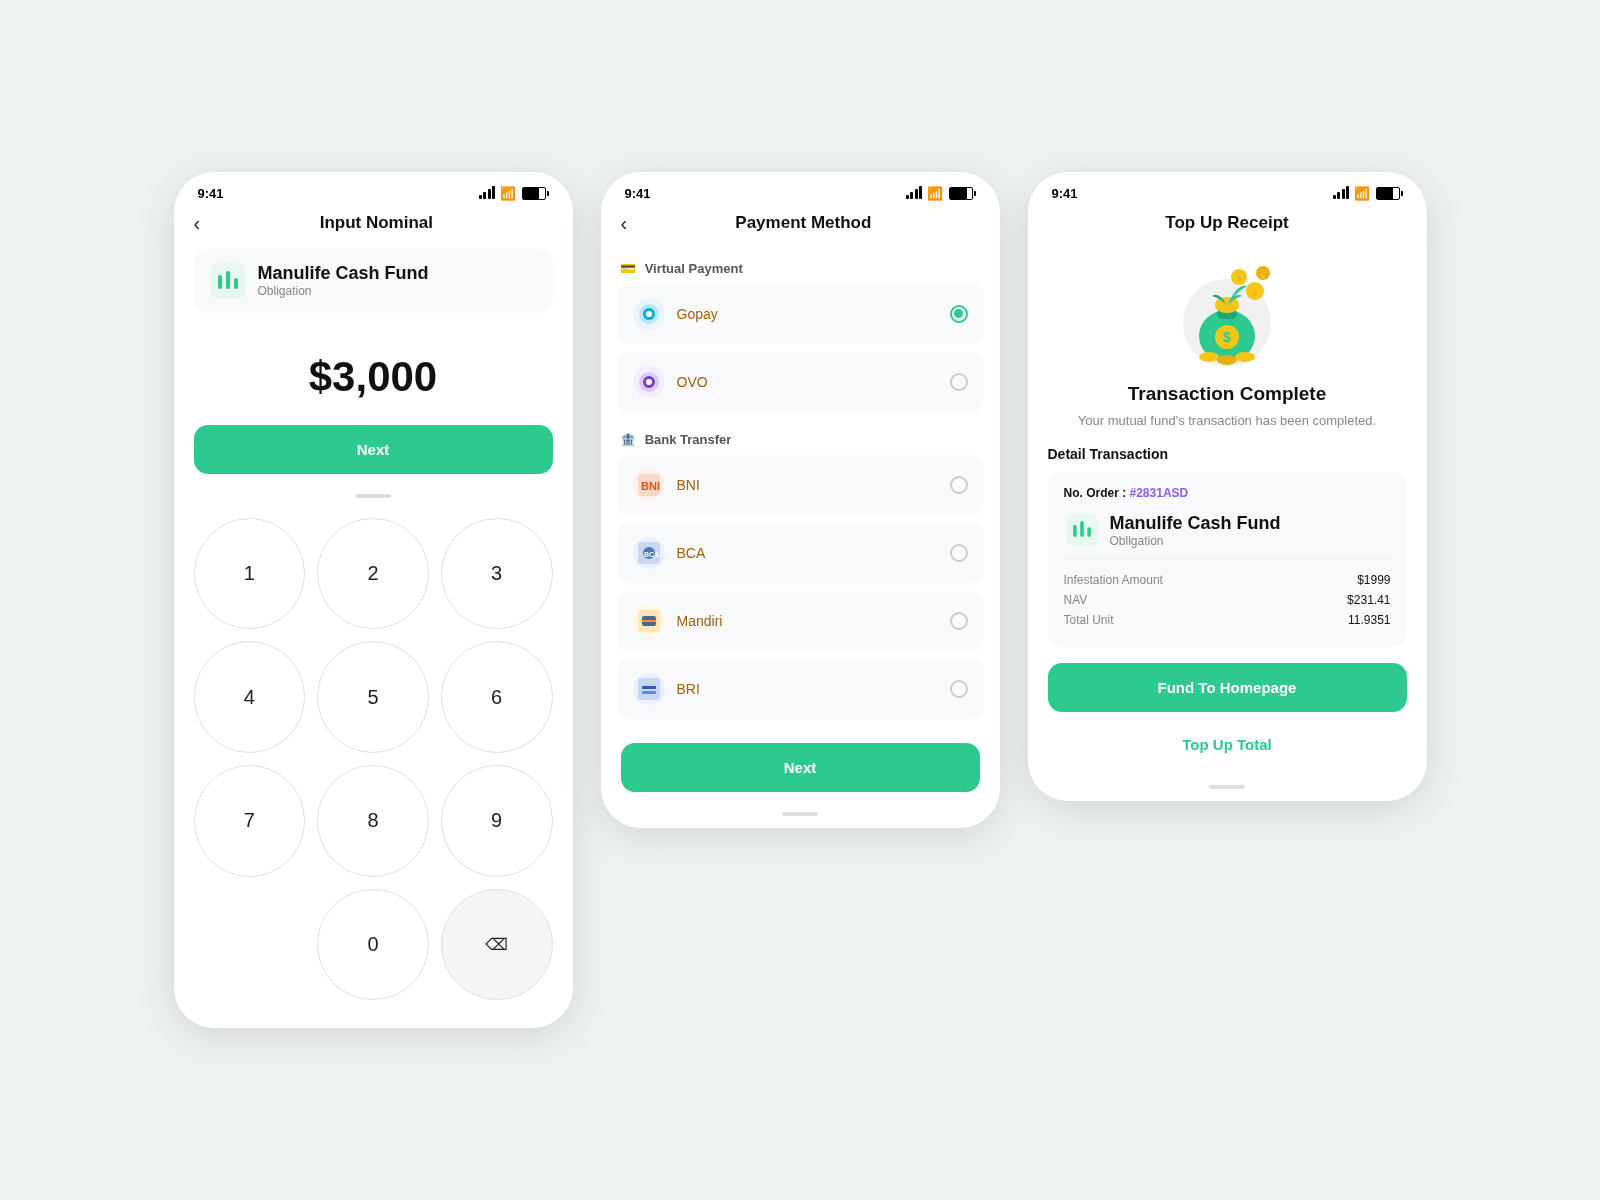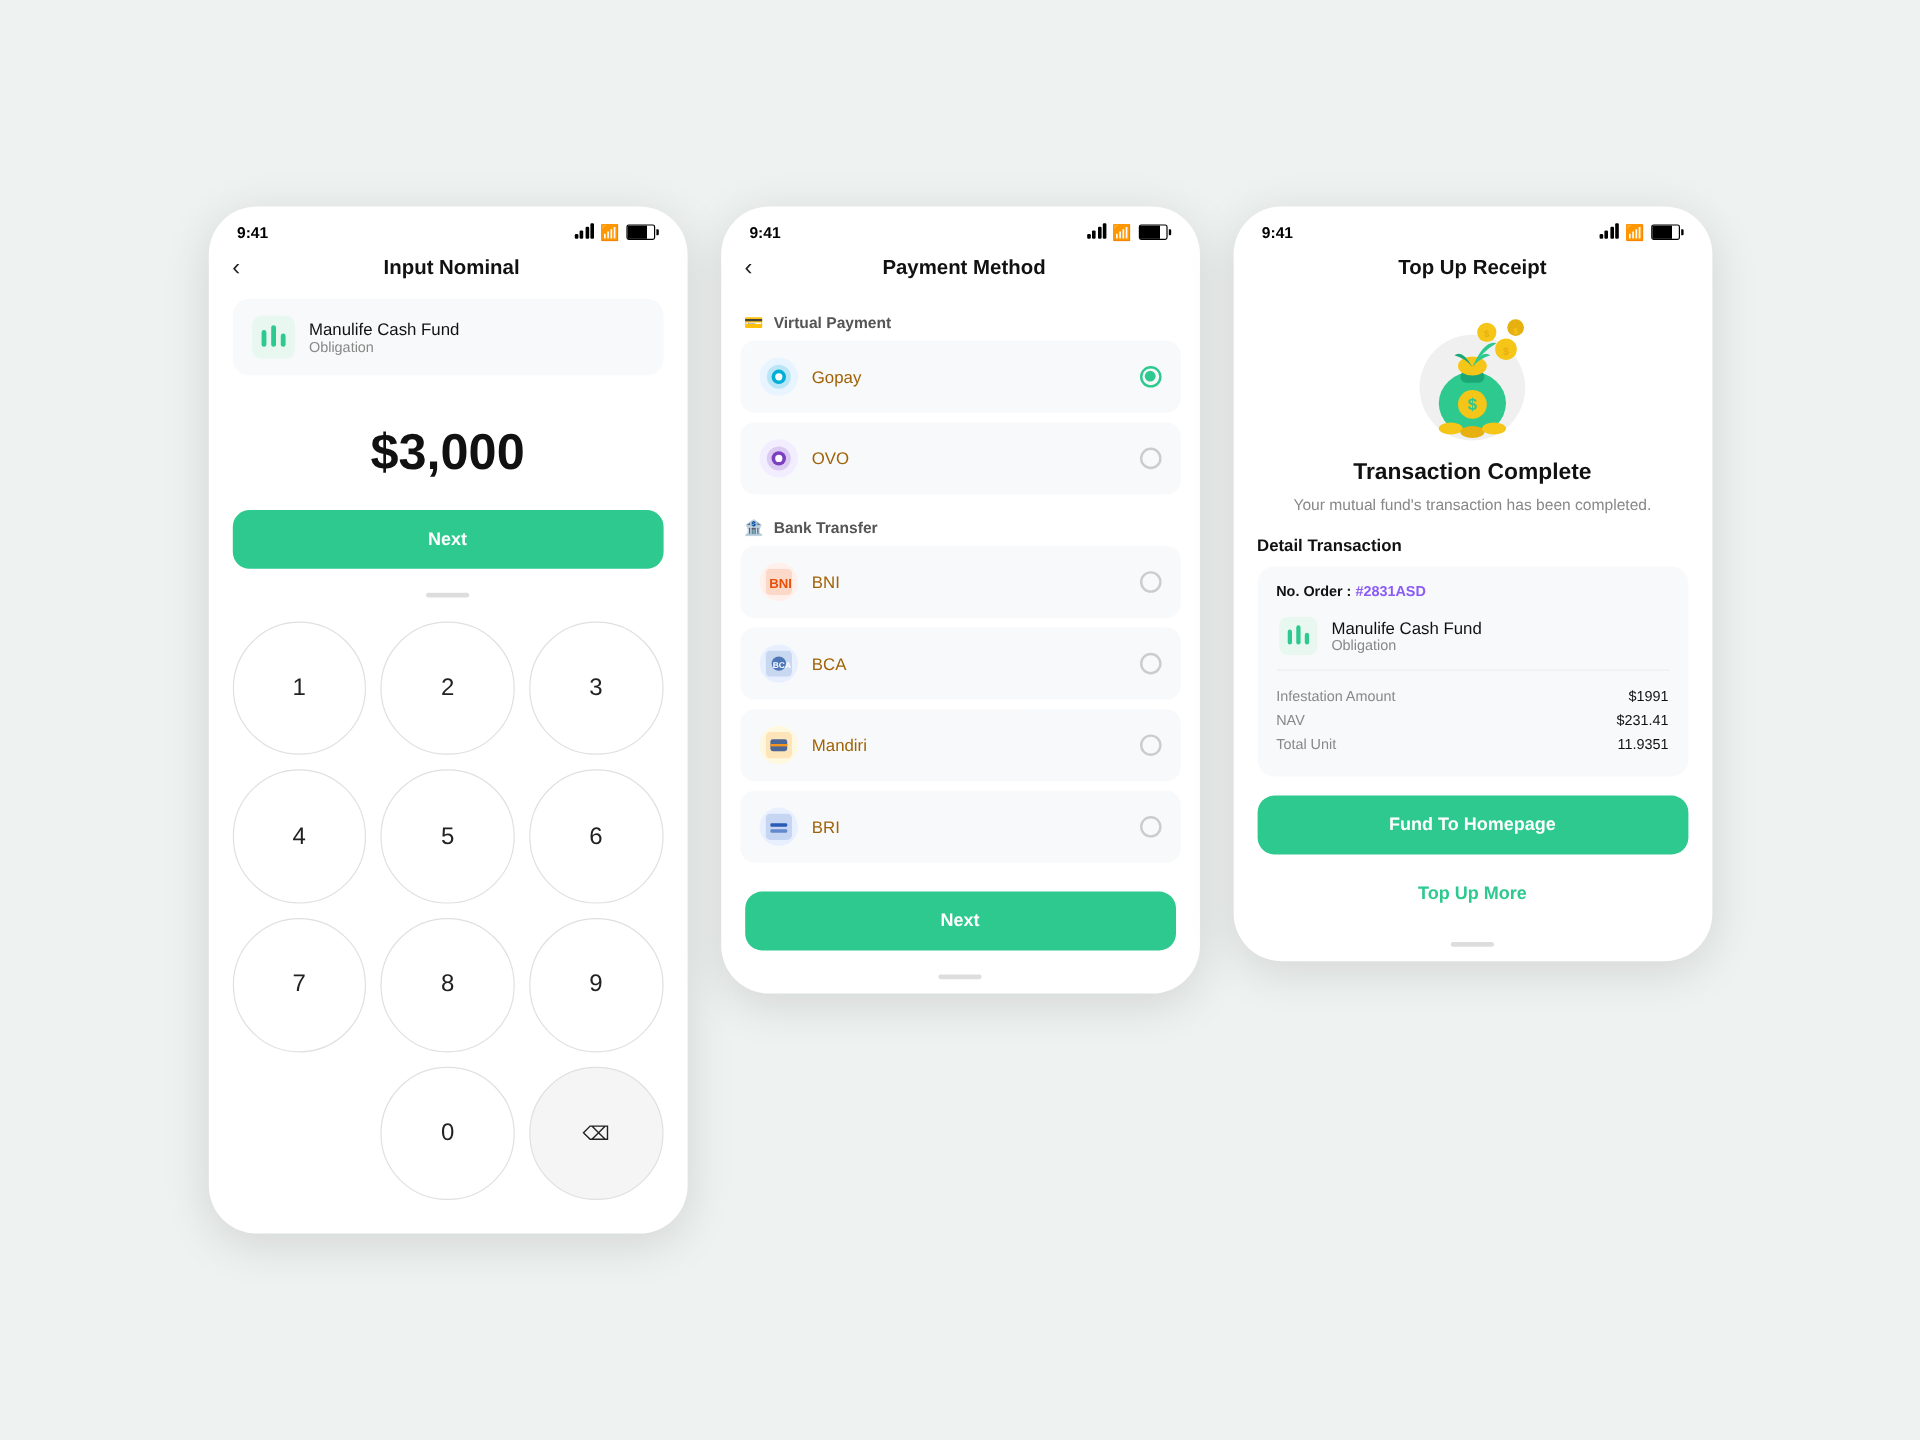--- a/index.html
+++ b/index.html
@@ -109,22 +109,22 @@
     .fund-icon {
       width: 36px;
       height: 36px;
       display: flex;
       align-items: center;
       justify-content: center;
       flex-shrink: 0;
     }
     .fund-icon svg { display: block; }
     .fund-info .fund-name {
-      font-size: 14px;
-      font-weight: 400;
+      font-size: 18px;
+      font-weight: 700;
       color: #111;
     }
     .fund-info .fund-type {
       font-size: 12px;
       color: #888;
     }
     .amount-display {
       text-align: center;
       font-size: 42px;
       font-weight: 700;
@@ -573,31 +573,31 @@
               <rect x="24" y="15" width="4" height="11" rx="2" fill="#2dc98e"></rect>
             </svg>
           </div>
           <div class="fund-info">
             <div class="fund-name">Manulife Cash Fund</div>
             <div class="fund-type">Obligation</div>
           </div>
         </div>
         <div class="detail-row">
           <span class="label">Infestation Amount</span>
-          <span class="value">$1991</span>
+          <span class="value">$1999</span>
         </div>
         <div class="detail-row">
           <span class="label">NAV</span>
           <span class="value">$231.41</span>
         </div>
         <div class="detail-row">
           <span class="label">Total Unit</span>
           <span class="value">11.9351</span>
         </div>
       </div>
     </div>
 
     <button class="btn-back-home">Fund To Homepage</button>
-    <button class="btn-topup-more">Top Up More</button>
+    <button class="btn-topup-more">Top Up Total</button>
     <div class="scroll-indicator"></div>
   </div>
 
 </div>
 
 </body></html>

